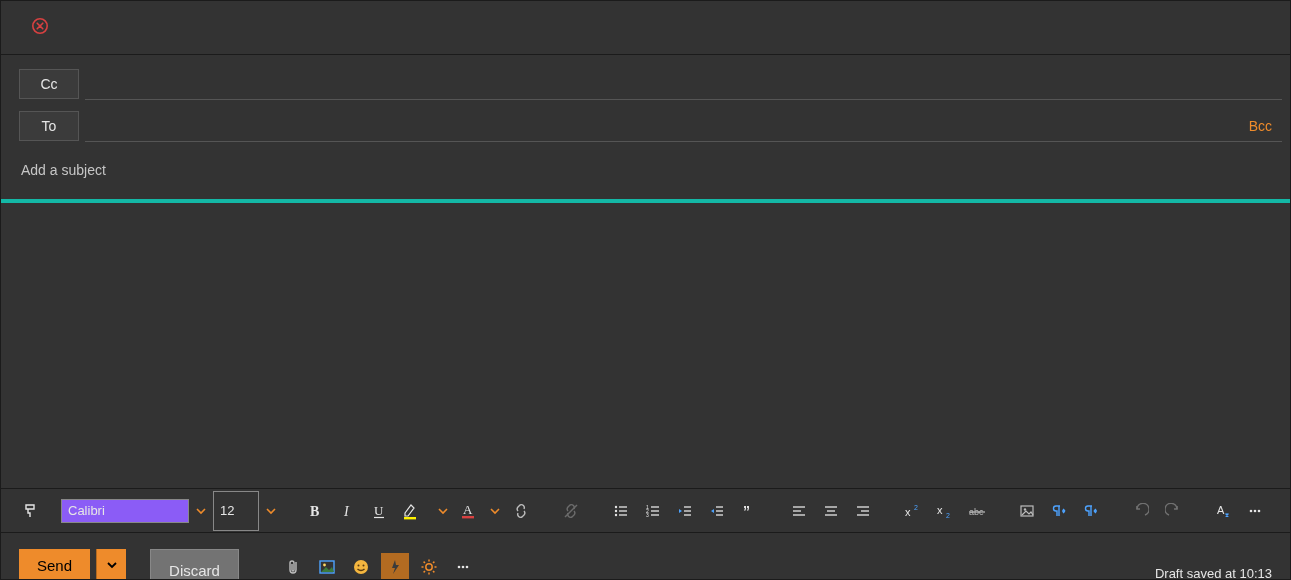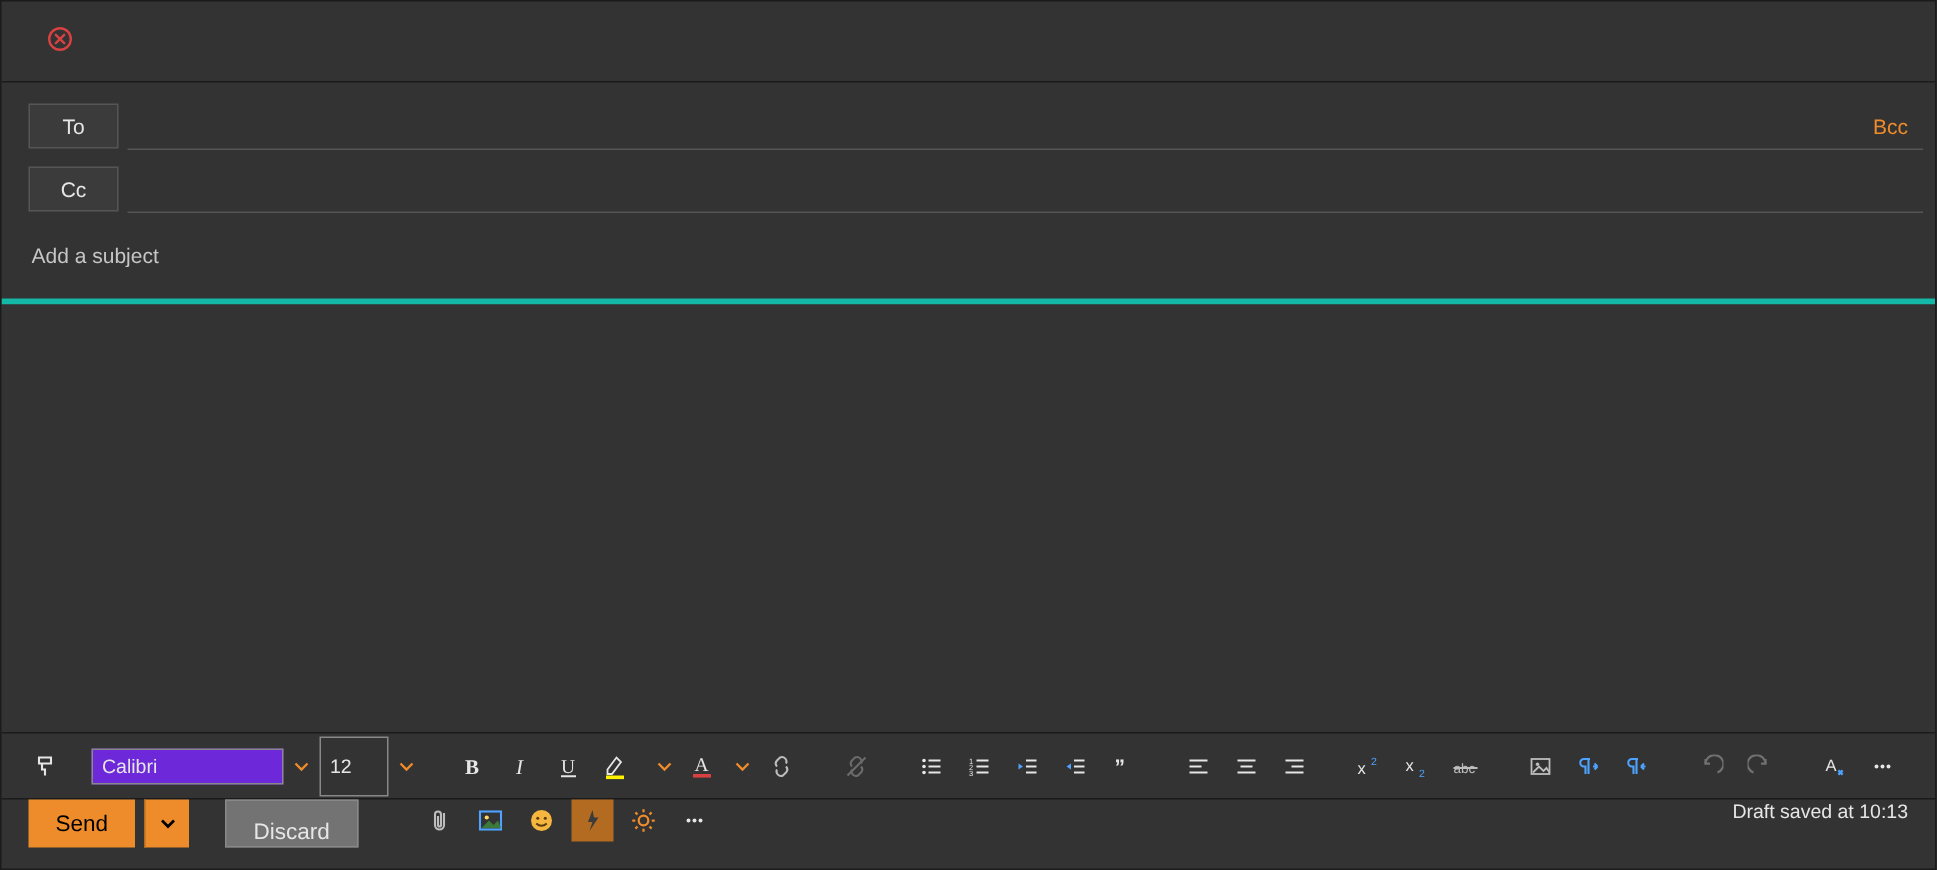--- a/index.html
+++ b/index.html
@@ -92,21 +92,21 @@
     height: 44px;
     display: flex;
     align-items: center;
     padding: 0 10px 0 16px;
     gap: 4px;
     border-bottom: 1px solid #1b1b1b;
   }
   .action-toolbar {
     height: 48px;
     display: flex;
-    align-items: flex-start;
+    align-items: flex-end;
     padding: 0 10px 0 18px;
     gap: 6px;
   }
   .tool-btn {
     min-width: 28px;
     height: 28px;
     display: flex;
     align-items: center;
     justify-content: center;
     background: transparent;
@@ -114,21 +114,21 @@
     color: #e6e6e6;
     cursor: pointer;
     position: relative;
   }
   .tool-btn svg { display: block; }
   .tool-btn.activeish { background: #b36b21; }
 
   .font-name-input {
     width: 128px;
     height: 24px;
-    background: #6d28d9;
+    background: #8b5cf6;
     border: 1px solid #888888;
     color: #e6e6e6;
     padding: 0 6px;
     font-size: 13px;
     outline: none;
   }
   .font-size-input {
     width: 46px;
     height: 40px;
     background: #333333;
@@ -193,30 +193,30 @@
     <svg width="18" height="18" viewBox="0 0 18 18">
         <circle cx="9" cy="9" r="7.2" fill="none" stroke="#d84141" stroke-width="1.6"></circle>
         <path d="M6.2 6.2 L11.8 11.8 M11.8 6.2 L6.2 11.8" stroke="#d84141" stroke-width="1.6" stroke-linecap="round"></path>
       </svg>
   </span>
 </div>
 
 <div class="recipient-rows">
   <div class="recipient-row">
     <div class="field-btn">
+        <span>Cc</span>
+      </div>
+    <input type="text" class="line-input" value="" style="">
+  </div>
+  <div class="recipient-row">
+    <div class="field-btn">
         <span>To</span>
       </div>
     <input type="text" class="line-input" value="" style="">
     <span class="bcc-link">Bcc</span>
-  </div>
-  <div class="recipient-row">
-    <div class="field-btn">
-        <span>Cc</span>
-      </div>
-    <input type="text" class="line-input" value="" style="">
   </div>
 </div>
 
 <div class="subject-row">
   <input type="text" class="subject-input" placeholder="Add a subject" style="">
 </div>
 
 <div class="body-area"></div>
 
 <div class="format-toolbar">

